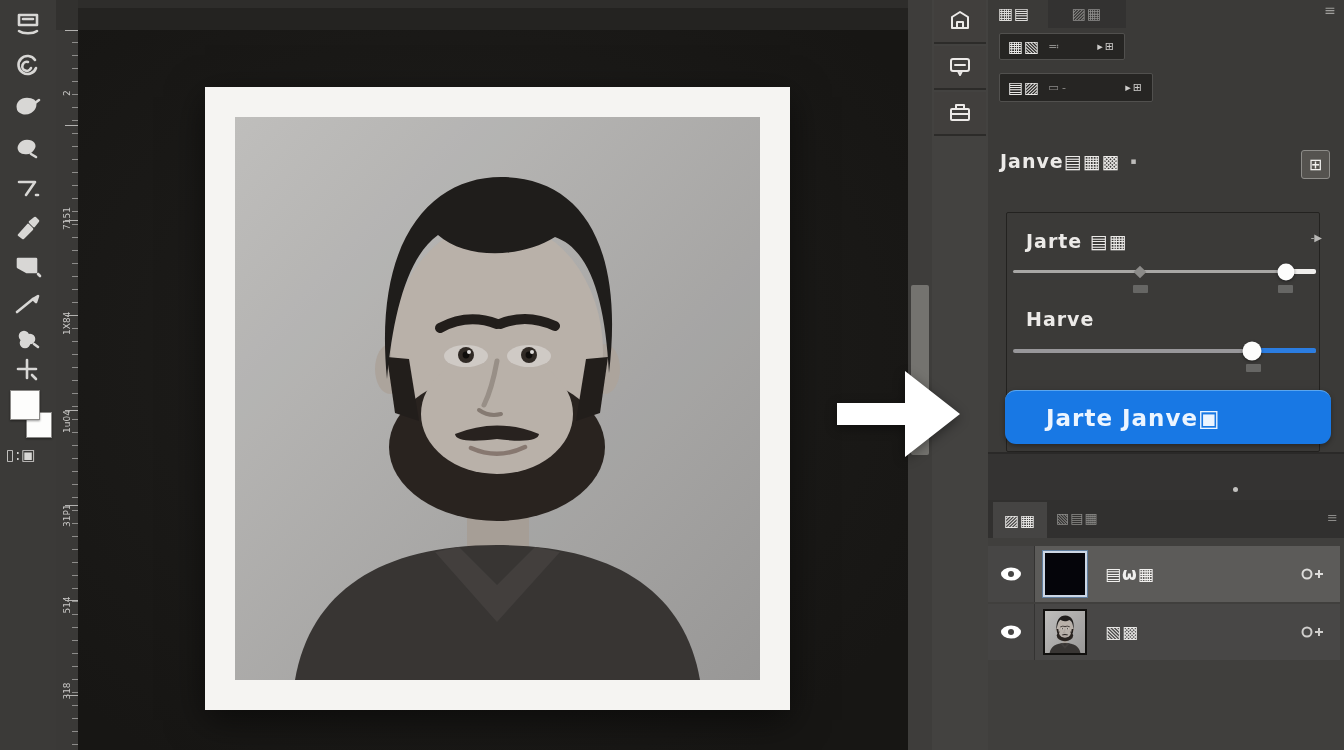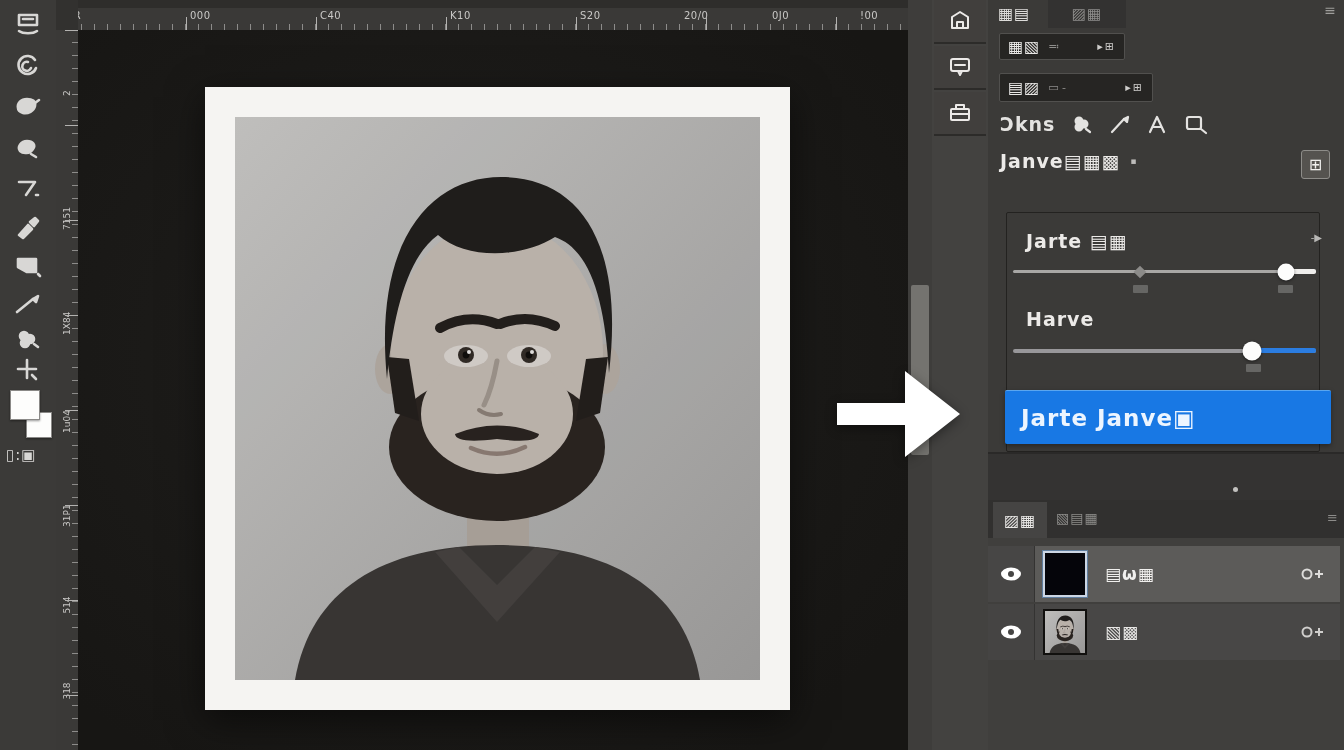--- a/index.html
+++ b/index.html
@@ -63,21 +63,21 @@
   .gridbtn{position:absolute;right:14px;top:150px;width:29px;height:29px;background:#55534f;border:1px solid #8e8d89;border-radius:3px;color:#f0efed;font-size:16px;display:flex;align-items:center;justify-content:center;}
   .groupbox{position:absolute;left:18px;top:212px;width:314px;height:240px;border:1px solid #232220;border-radius:2px;}
   .slabel{position:absolute;font-size:19px;font-weight:700;color:#eceae8;letter-spacing:1px;}
   .cursoricon{position:absolute;right:22px;top:232px;font-size:10px;color:#b8b7b5;}
   .track{position:absolute;left:25px;width:303px;height:3px;background:#a8a7a5;border-radius:2px;}
   .knob{position:absolute;top:50%;width:17px;height:17px;background:#fdfdfc;border-radius:50%;transform:translate(-50%,-50%);box-shadow:0 1px 3px rgba(0,0,0,.5);}
   .diamond{position:absolute;top:50%;width:9px;height:9px;background:#8c8b89;transform:translate(-50%,-50%) rotate(45deg);}
   .whiteseg{position:absolute;top:-1px;height:5px;background:#efeeec;border-radius:2px;}
   .blueseg{position:absolute;top:-1px;height:5px;border-radius:2px;}
   .smudge{position:absolute;width:15px;height:8px;background:#6f6e6c;border-radius:1px;opacity:.85;}
-  .bigbtn{position:absolute;left:17px;top:390px;width:326px;height:54px;border-radius:2px;border-top:1px solid #5aa6ef;display:flex;align-items:center;padding-left:16px;font-size:23px;font-weight:700;color:#ecf5ff;letter-spacing:1px;box-shadow:0 2px 5px rgba(0,0,0,.35);}
+  .bigbtn{position:absolute;left:17px;top:390px;width:326px;height:54px;border-radius:11px;border-top:1px solid #5aa6ef;display:flex;align-items:center;padding-left:41px;font-size:23px;font-weight:700;color:#ecf5ff;letter-spacing:1px;box-shadow:0 2px 5px rgba(0,0,0,.35);}
   .betweenstrip{position:absolute;left:0;top:452px;width:356px;height:48px;background:#343332;border-top:2px solid #2a2928;}
   .dot{position:absolute;left:245px;top:33px;width:5px;height:5px;border-radius:50%;background:#c2c1bf;}
 
   
   #layers{position:absolute;left:0;top:500px;width:356px;height:250px;background:#403f3d;}
   #layers-header{position:absolute;left:0;top:0;width:356px;height:38px;background:#31302f;}
   .ltab-active{position:absolute;left:5px;top:2px;width:54px;height:36px;background:#454443;color:#e8e7e5;font-size:16px;font-weight:700;display:flex;align-items:center;justify-content:center;letter-spacing:1px;}
   .ltab-inactive{position:absolute;left:68px;top:10px;color:#8d8c8a;font-size:14px;font-weight:700;letter-spacing:1px;}
   .lmenu{position:absolute;right:6px;top:10px;color:#8d8c8a;font-size:13px;}
   .lrow{position:absolute;left:47px;width:305px;height:56px;display:flex;align-items:center;}
@@ -196,30 +196,20 @@
           <path d="M21 21l4 4"></path>
         </svg>
       </div>
     <div class="swatch" style="left:10px;top:390px;width:30px;height:30px;z-index:2"></div>
     <div class="swatch" style="left:26px;top:412px;width:26px;height:26px;z-index:1"></div>
     <div class="tb-glyph" style="top:446px">▯:▣</div>
   </div>
 
   <div id="topstrip" class="abs"></div>
   <div id="corner" class="abs"></div>
-  <div id="ruler-top" class="abs">
-    <span class="rl" style="left:4px">20R</span>
-    <span class="rl" style="left:134px">000</span>
-    <span class="rl" style="left:264px">C40</span>
-    <span class="rl" style="left:394px">K10</span>
-    <span class="rl" style="left:524px">S20</span>
-    <span class="rl" style="left:628px">20/0</span>
-    <span class="rl" style="left:716px">0J0</span>
-    <span class="rl" style="left:804px">!00</span>
-  </div>
   <div id="ruler-left" class="abs">
     <span class="rlv" style="top:58px">2</span>
     <span class="rlv" style="top:185px">7151</span>
     <span class="rlv" style="top:290px">1X84</span>
     <span class="rlv" style="top:388px">1u04</span>
     <span class="rlv" style="top:482px">31P1</span>
     <span class="rlv" style="top:570px">514</span>
     <span class="rlv" style="top:656px">318</span>
   </div>
 
@@ -268,41 +258,20 @@
       <span class="lab">▦▧</span>
       <span class="mini">≕</span>
       <span class="trail">▸⊞</span>
     </div>
     <div class="fieldbox" style="left:11px;top:73px;width:154px;height:29px">
       <span class="lab">▤▨</span>
       <span class="mini">▭ -</span>
       <span class="trail">▸⊞</span>
     </div>
 
-    <div class="toolsrow">
-      <span class="tlab">Ɔkns</span>
-      <svg width="24" height="24">
-          <circle cx="10" cy="9" r="3.4" fill="#e4e3e1"></circle>
-          <circle cx="15" cy="12" r="3.4" fill="#e4e3e1"></circle>
-          <circle cx="10" cy="15" r="3.4" fill="#e4e3e1"></circle>
-          <path d="M17 17l4 3"></path>
-        </svg>
-      <svg width="24" height="24">
-          <path d="M5 20L17 7"></path>
-          <path d="M17 7l4-2-1 5z" fill="#e4e3e1"></path>
-        </svg>
-      <svg width="24" height="24">
-          <path d="M5 20L12 5l7 15"></path>
-          <path d="M8 15h8"></path>
-        </svg>
-      <svg width="26" height="24">
-          <rect x="4" y="5" width="14" height="12" rx="2"></rect>
-          <path d="M18 17l5 4"></path>
-        </svg>
-    </div>
 
     <div class="docrow">
       <span class="dlab">Janve▤▦▩</span>
       <span class="dmini">▪</span>
     </div>
     <div class="gridbtn">⊞</div>
 
     <div class="groupbox"></div>
     <span class="slabel" style="left:38px;top:230px">Jarte ▤▦</span>
     <span class="cursoricon">-▶</span>

